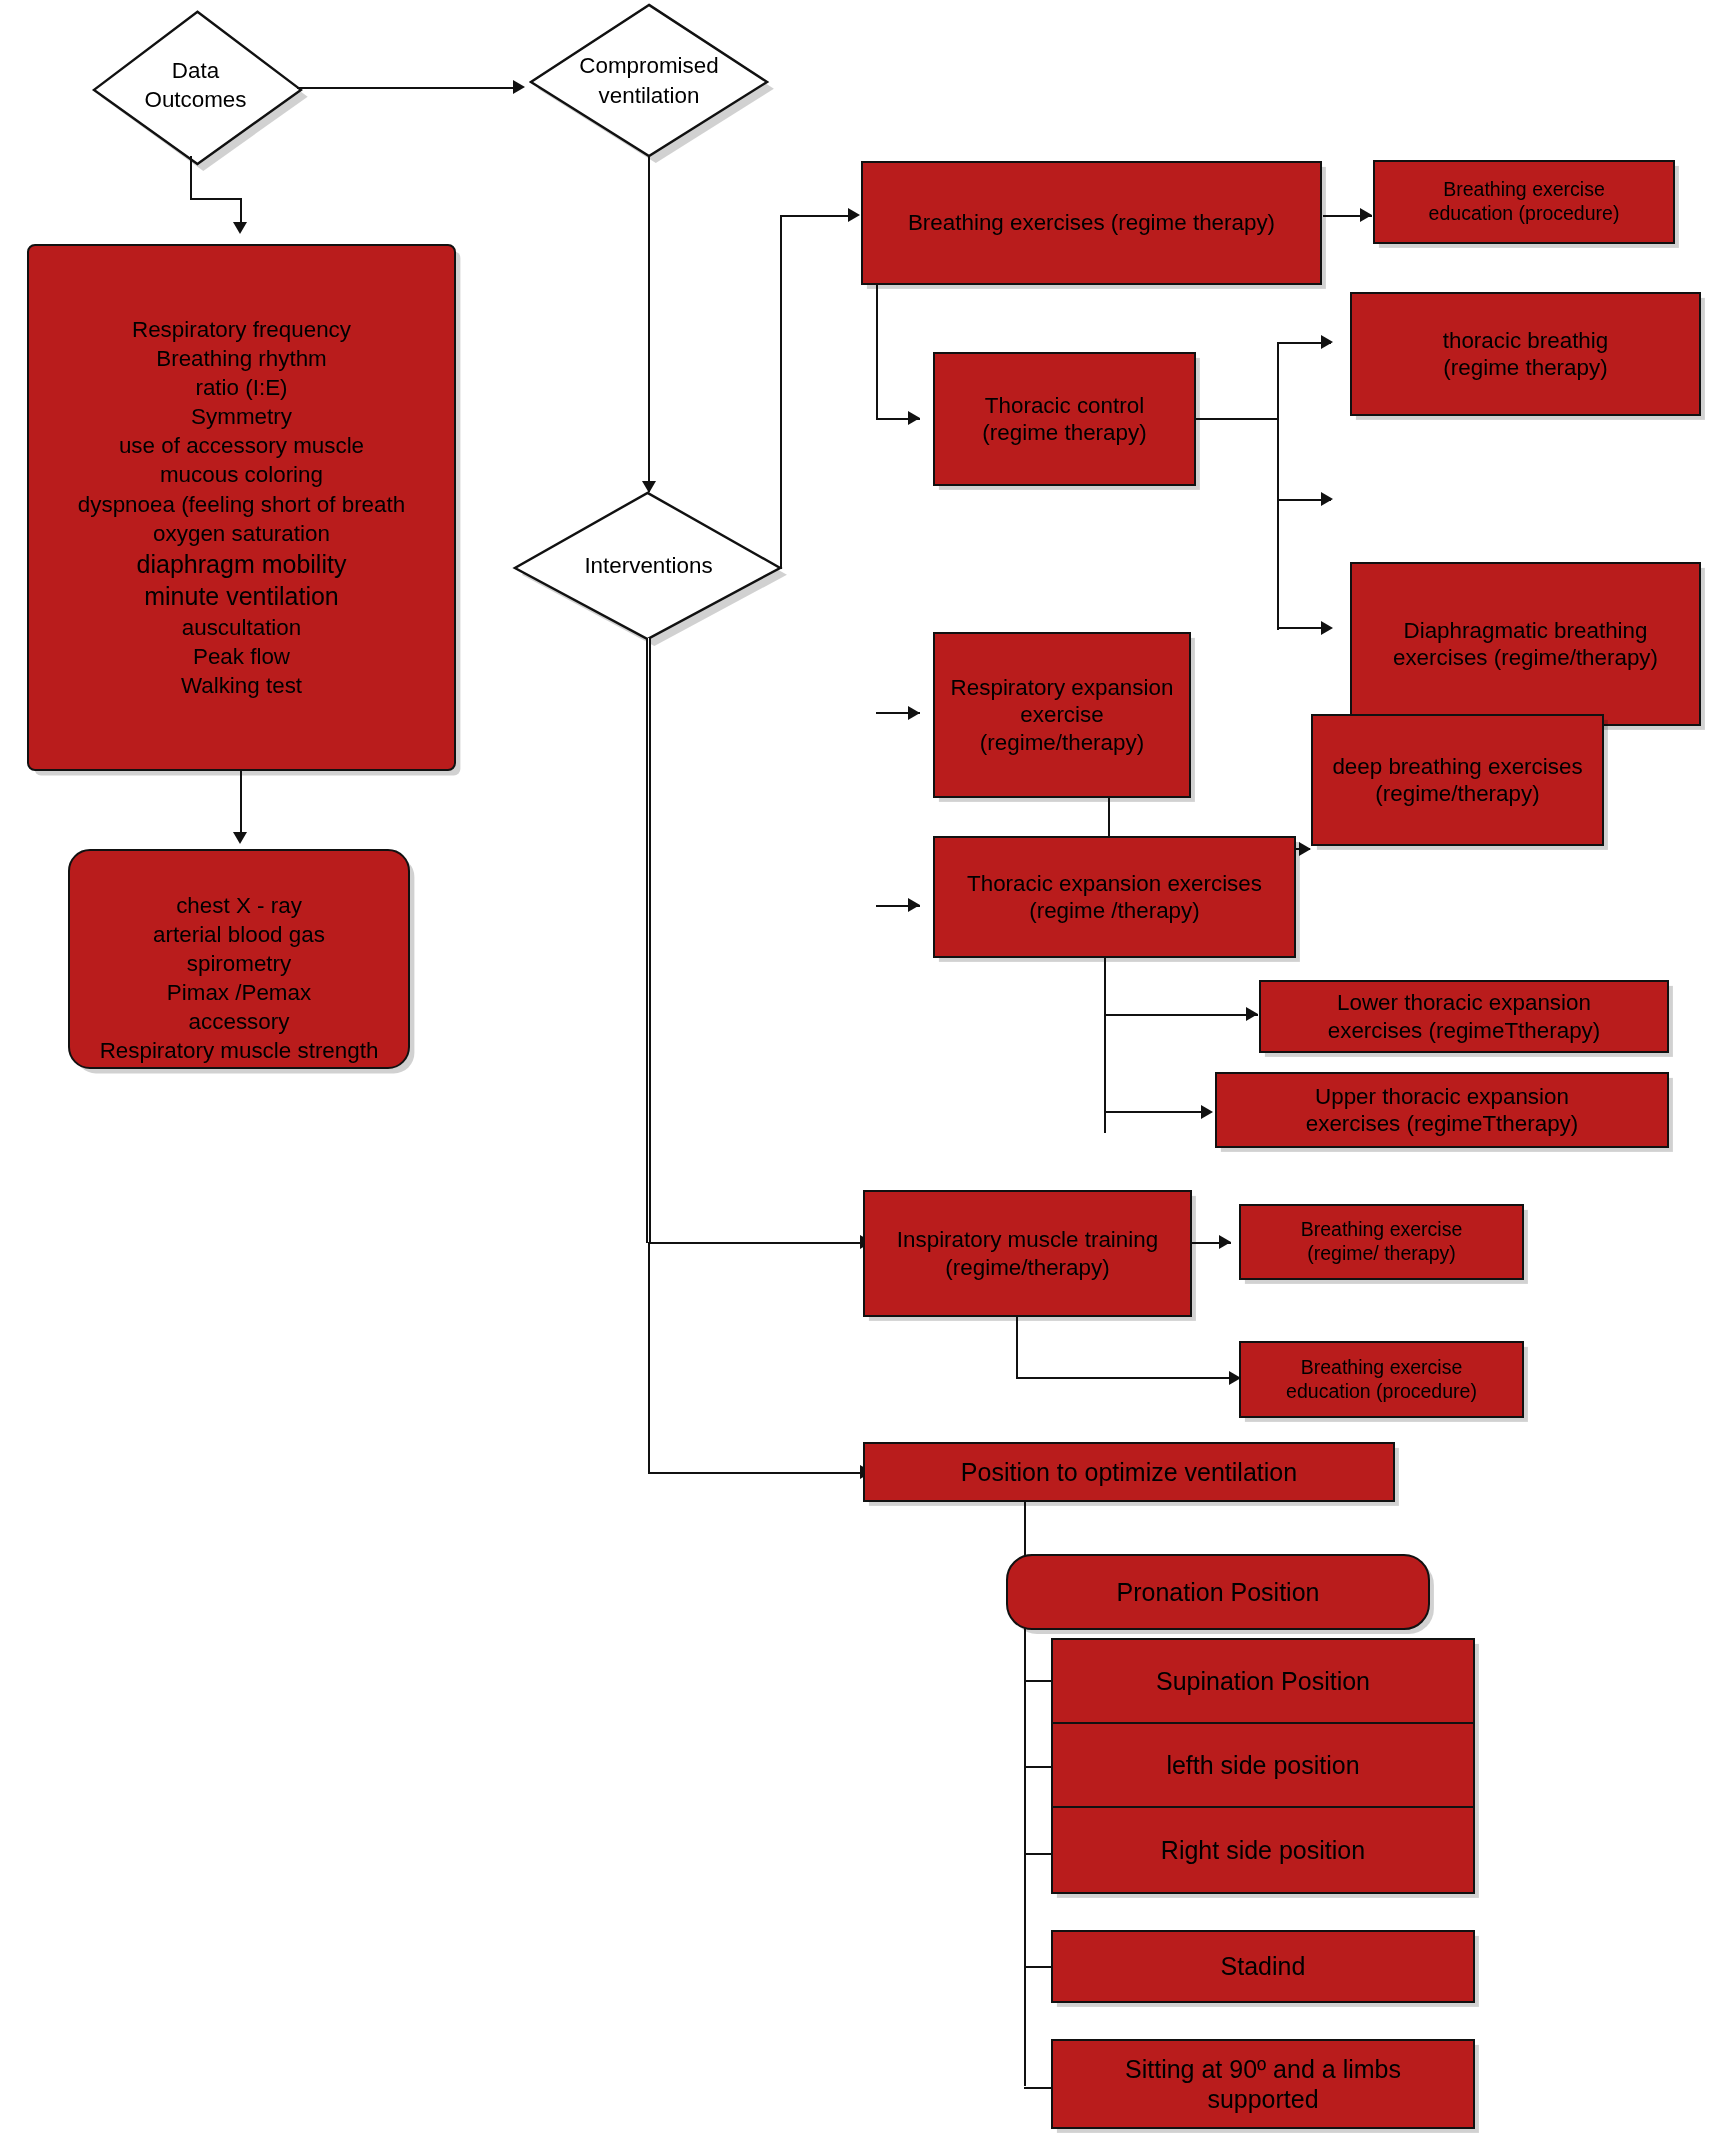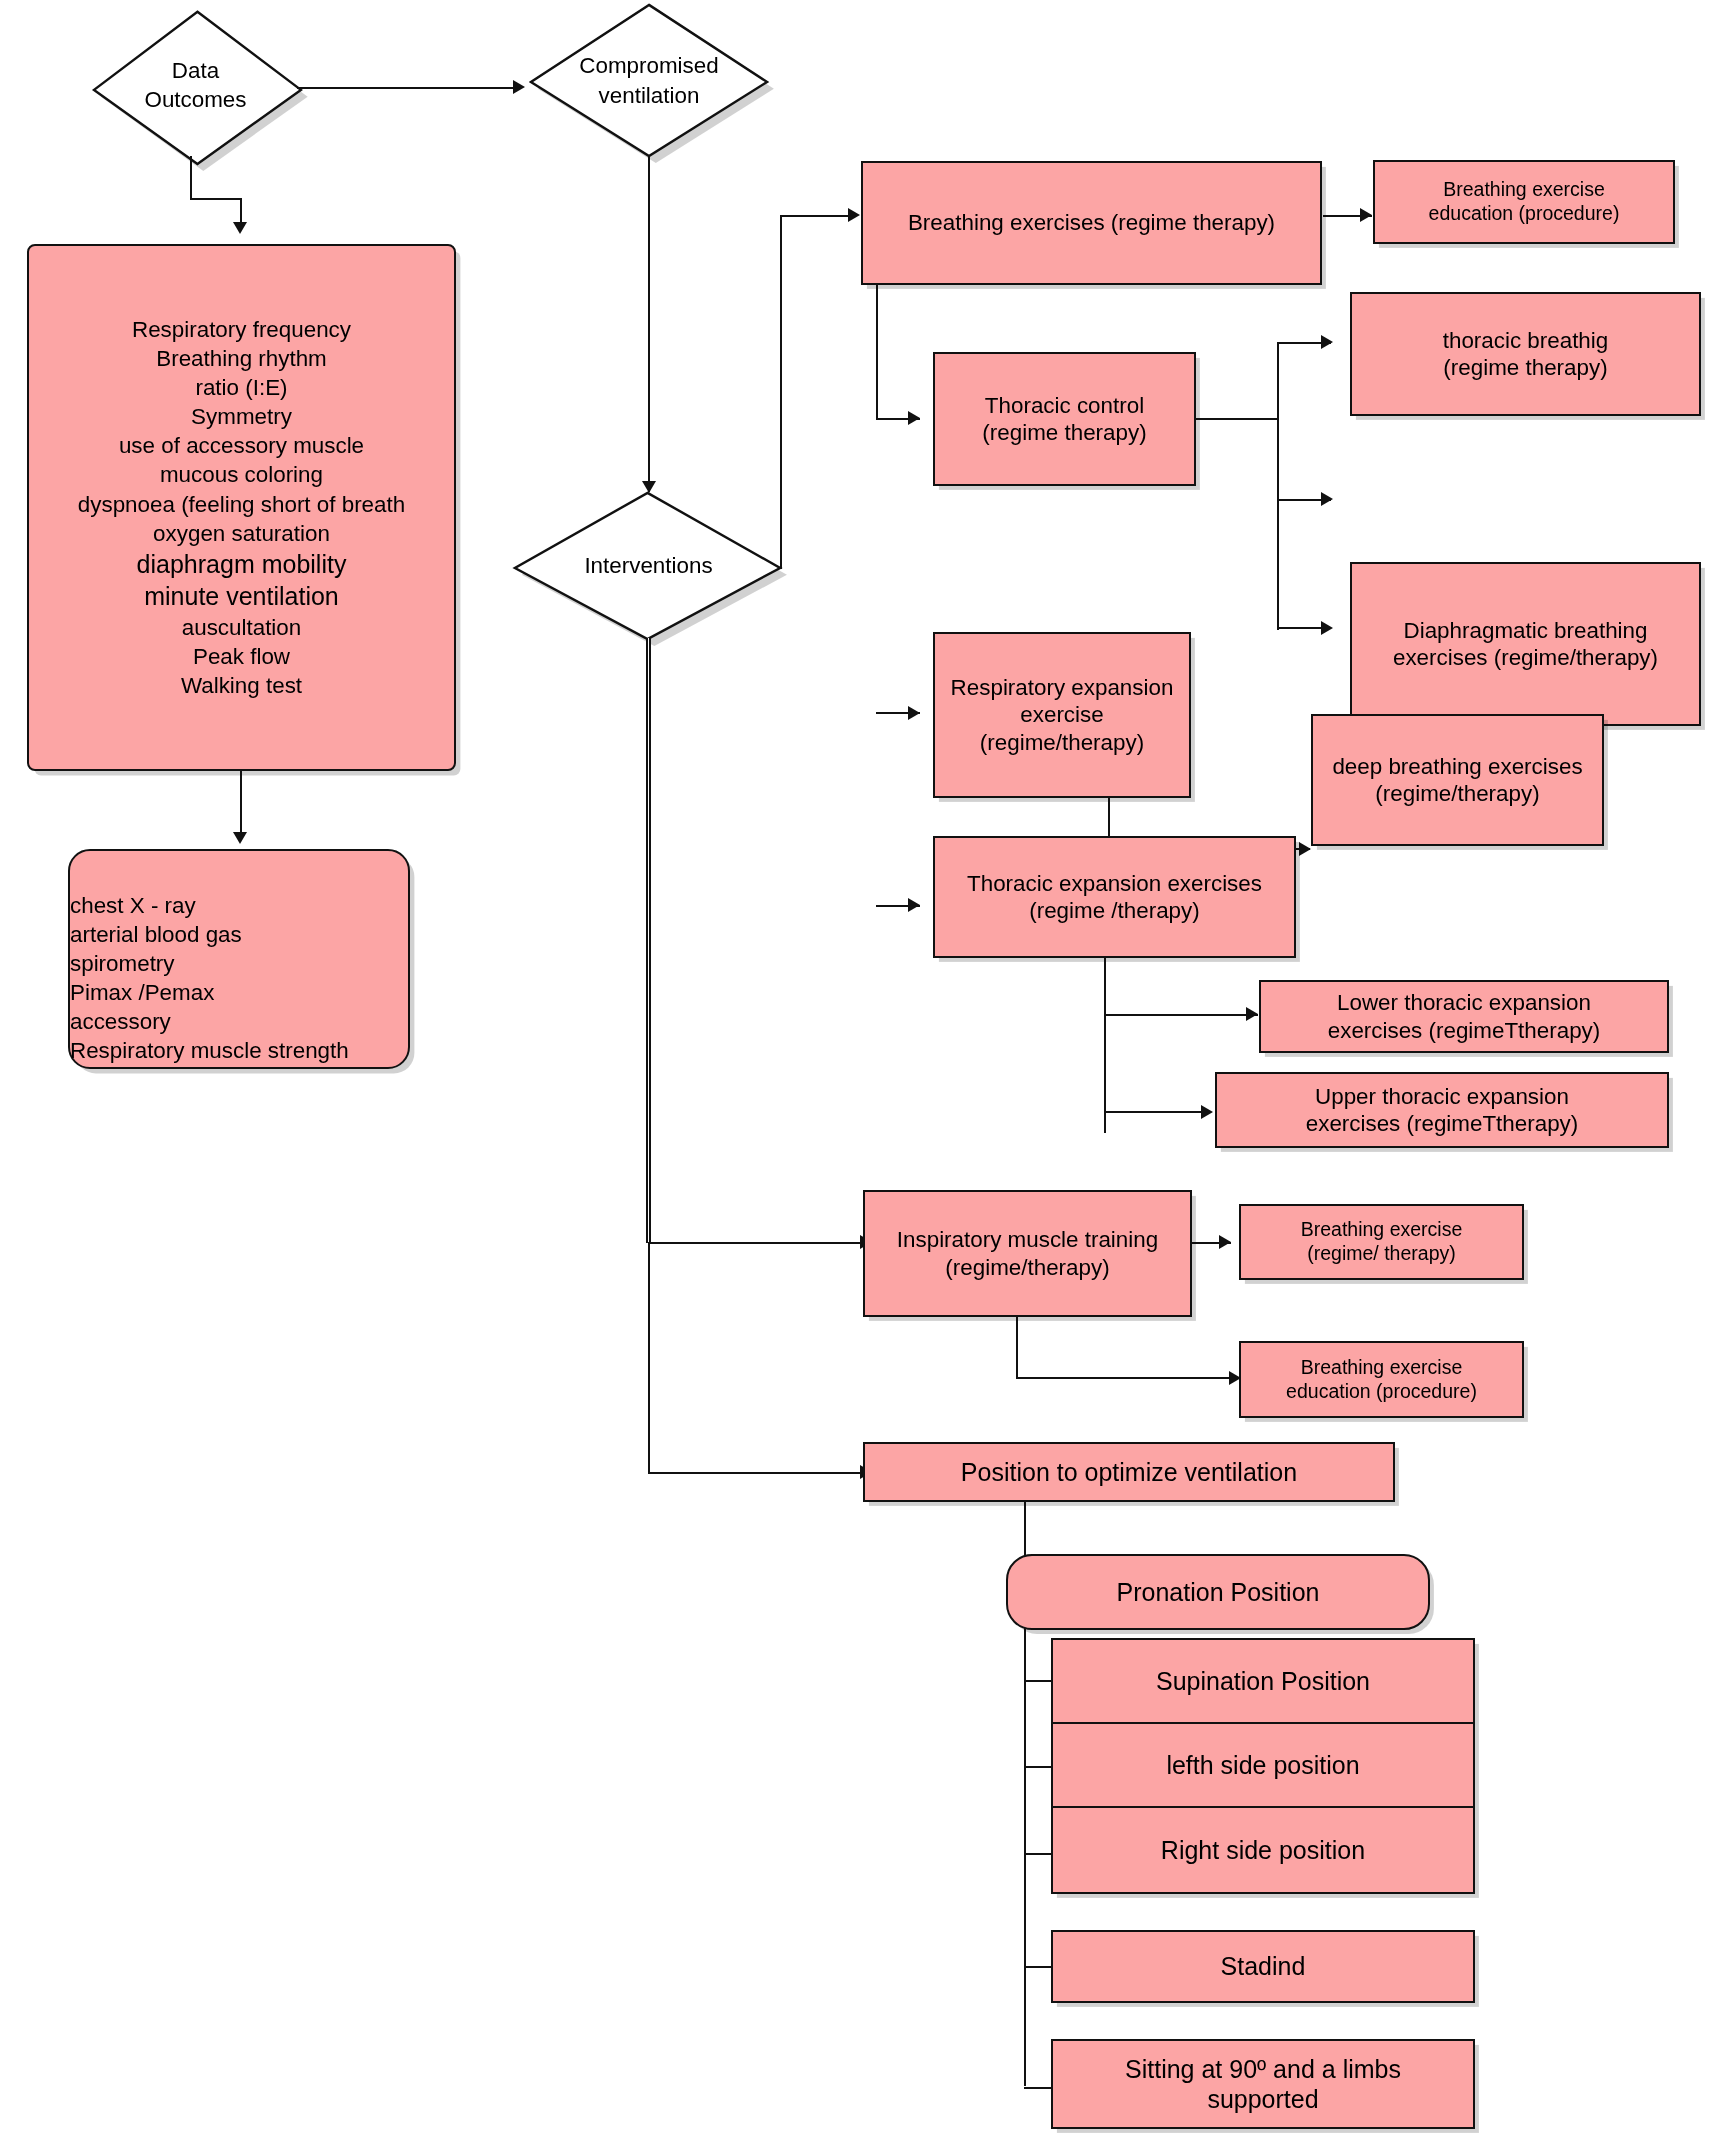--- a/index.html
+++ b/index.html
@@ -1,21 +1,21 @@
 <!DOCTYPE html>
 <html style="font-size:7.8px"><head>
 <meta charset="utf-8">
 <style>
   html,body{margin:0;padding:0;background:#ffffff;}
   body{font-family:"Liberation Sans","DejaVu Sans",sans-serif;color:#000;}
   #canvas{position:relative;width:1728px;height:2140px;background:#fff;overflow:hidden;}
 
   
   .node{position:absolute;box-sizing:border-box;display:flex;align-items:center;
-        justify-content:center;text-align:center;background:#fca5a5;}
+        justify-content:center;text-align:center;background:#b91c1c;}
 
   .rect{border:2px solid #111;box-shadow:4.9px 4.9px 0 -1px rgba(0,0,0,.18);}
   .rect .txt{padding:0 6.8px;line-height:1.22;}
 
   .rounded{border:2.4px solid #111;border-radius:8px;
            box-shadow:5.9px 5.9px 0 -1.5px rgba(0,0,0,.18);}
   .rounded .txt{line-height:1.30;}
 
   
   .kite{position:absolute;}
@@ -86,21 +86,21 @@
       <div class="fs-big">auscultation</div>
       <div class="fs-big">Peak flow</div>
       <div class="fs-big">Walking test</div>
     </div>
   </div>
 
   <div class="ln vl" style="left:240px;top:771px;height:68px;"></div>
   <div class="arrow ar-d" style="left:233px;top:832px;"></div>
 
   <div class="node rounded" style="left:68px;top:849px;width:342px;height:220px;border-radius:22px;">
-    <div class="txt" style="width:100%;text-align:left;margin-top:38px;">
+    <div class="txt" style="width:100%;text-align:center;margin-top:38px;">
       <div class="fs-big">chest X - ray</div>
       <div class="fs-big">arterial blood gas</div>
       <div class="fs-big">spirometry</div>
       <div class="fs-big">Pimax /Pemax</div>
       <div class="fs-big">accessory</div>
       <div class="fs-big">Respiratory muscle strength</div>
     </div>
   </div>
 
   <div class="ln vl" style="left:648px;top:155px;height:337px;"></div>

